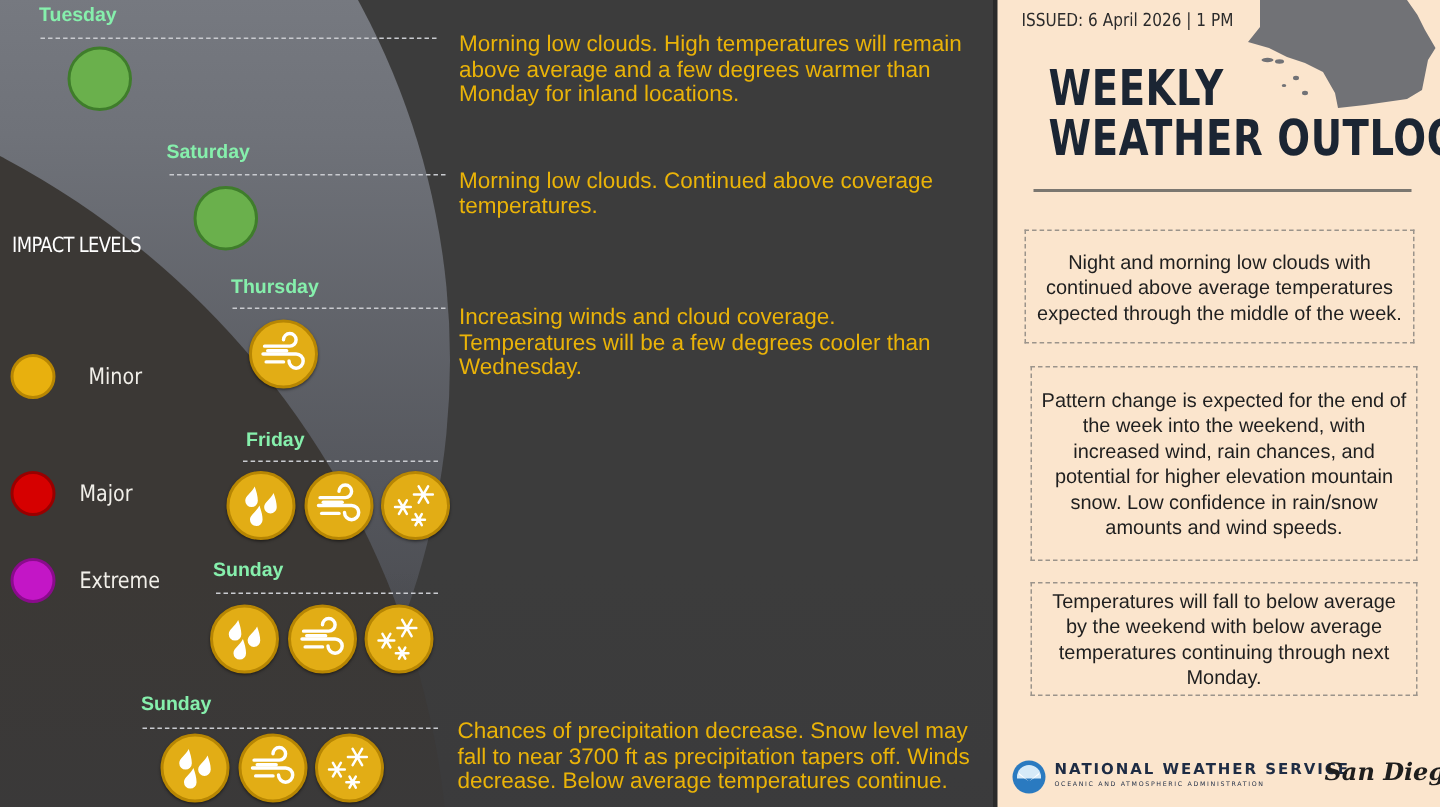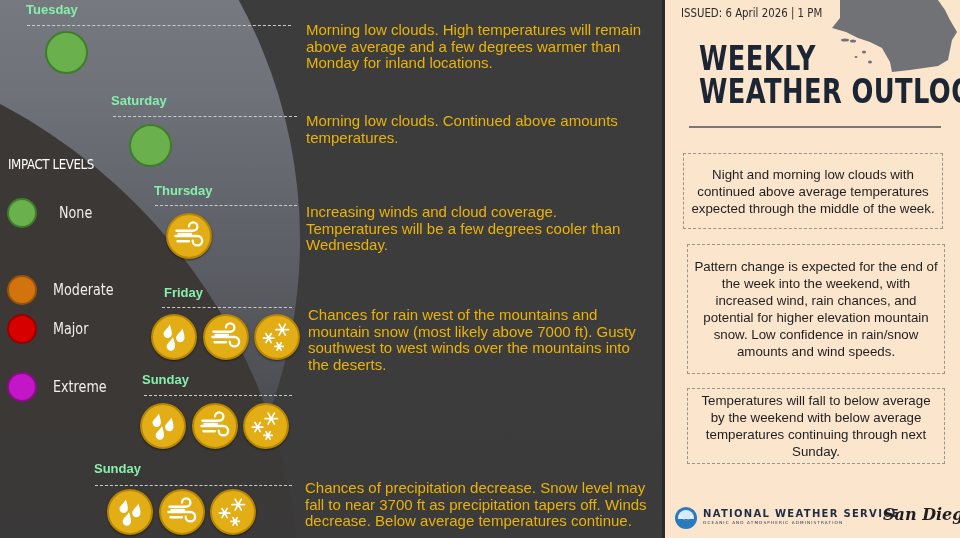--- a/index.html
+++ b/index.html
@@ -69,46 +69,42 @@
     </symbol>
   </defs>
 </svg>
 
 <div class="left">
   <div class="ring-outer"></div>
   <div class="ring-inner"></div>
   <div class="ring-bottom-fade"></div>
 
   <div class="impact-title">IMPACT LEVELS</div>
-  <div class="legend-item" style="top:198px">
-    <div class="legend-dot" style="background:#6ab04c;border:2px solid #3f7d2b"></div>
-    <div class="legend-label" style="left:52px">None</div>
-  </div>
-  <div class="legend-item" style="top:275px">
-    <div class="legend-dot" style="background:#d2740e;border:2px solid #9d5307"></div>
-    <div class="legend-label" style="left:46px">Moderate</div>
+  <div class="legend-item" style="top:236px">
+    <div class="legend-dot" style="background:#e8b00e;border:2px solid #b78603"></div>
+    <div class="legend-label" style="left:52px">Minor</div>
   </div>
   <div class="legend-item" style="top:314px">
     <div class="legend-dot" style="background:#d60000;border:2px solid #980000"></div>
     <div class="legend-label" style="left:46px">Major</div>
   </div>
   <div class="legend-item" style="top:372px">
     <div class="legend-dot" style="background:#c316c6;border:2px solid #8a0b8c"></div>
     <div class="legend-label" style="left:46px">Extreme</div>
   </div>
 
   <div class="day-label" style="left:26px;top:2px">Tuesday</div>
   <div class="day-line" style="left:27px;top:25px;width:264px"></div>
   <div class="icon none" style="left:45px;top:31px;width:43px;height:43px"></div>
   <div class="desc" style="left:306px;top:22px;width:340px">Morning low clouds. High temperatures will remain above average and a few degrees warmer than Monday for inland locations.</div>
 
   <div class="day-label" style="left:111px;top:93px">Saturday</div>
   <div class="day-line" style="left:113px;top:116px;width:184px"></div>
   <div class="icon none" style="left:129px;top:124px;width:43px;height:43px"></div>
-  <div class="desc" style="left:306px;top:113px;width:320px">Morning low clouds. Continued above amounts temperatures.</div>
+  <div class="desc" style="left:306px;top:113px;width:320px">Morning low clouds. Continued above coverage temperatures.</div>
 
   <div class="day-label" style="left:154px;top:183px">Thursday</div>
   <div class="day-line" style="left:155px;top:205px;width:142px"></div>
   <div class="icon minor" style="left:166px;top:213px;width:46px;height:46px">
       <svg viewBox="0 0 40 40" style="width:42px;height:42px">
         <use href="#sym-wind"></use>
       </svg>
     </div>
   <div class="desc" style="left:306px;top:204px;width:345px">Increasing winds and cloud coverage. Temperatures will be a few degrees cooler than Wednesday.</div>
 
@@ -122,21 +118,20 @@
   <div class="icon minor" style="left:203px;top:314px;width:46px;height:46px">
       <svg viewBox="0 0 40 40" style="width:42px;height:42px">
         <use href="#sym-wind"></use>
       </svg>
     </div>
   <div class="icon minor" style="left:254px;top:314px;width:46px;height:46px">
       <svg viewBox="0 0 40 40" style="width:42px;height:42px">
         <use href="#sym-snow"></use>
       </svg>
     </div>
-  <div class="desc" style="left:308px;top:307px;width:345px">Chances for rain west of the mountains and mountain snow (most likely above 7000 ft). Gusty southwest to west winds over the mountains into the deserts.</div>
 
   <div class="day-label" style="left:142px;top:372px">Sunday</div>
   <div class="day-line" style="left:144px;top:395px;width:148px"></div>
   <div class="icon minor" style="left:140px;top:403px;width:46px;height:46px">
       <svg viewBox="0 0 40 40" style="width:42px;height:42px">
         <use href="#sym-rain"></use>
       </svg>
     </div>
   <div class="icon minor" style="left:192px;top:403px;width:46px;height:46px">
       <svg viewBox="0 0 40 40" style="width:42px;height:42px">
@@ -180,21 +175,21 @@
   </svg>
   <div class="issued">ISSUED: 6 April 2026 | 1 PM</div>
   <div class="title">
     <div>WEEKLY</div>
     <div>WEATHER OUTLOOK</div>
   </div>
   <div class="title-rule"></div>
 
   <div class="box" style="left:22px;top:244px;width:258px;height:130px">Pattern change is expected for the end of the week into the weekend, with increased wind, rain chances, and potential for higher elevation mountain snow. Low confidence in rain/snow amounts and wind speeds.</div>
   <div class="box" style="left:18px;top:153px;width:260px;height:76px">Night and morning low clouds with continued above average temperatures expected through the middle of the week.</div>
-  <div class="box" style="left:22px;top:388px;width:258px;height:76px">Temperatures will fall to below average by the weekend with below average temperatures continuing through next Sunday.</div>
+  <div class="box" style="left:22px;top:388px;width:258px;height:76px">Temperatures will fall to below average by the weekend with below average temperatures continuing through next Monday.</div>
 
   <div class="footer">
     <div class="noaa"></div>
     <div class="nws-name">NATIONAL WEATHER SERVICE</div>
     <div class="nws-sub">OCEANIC AND ATMOSPHERIC ADMINISTRATION</div>
     <div class="nws-office">San Diego</div>
   </div>
 </div>
 
 </body></html>

